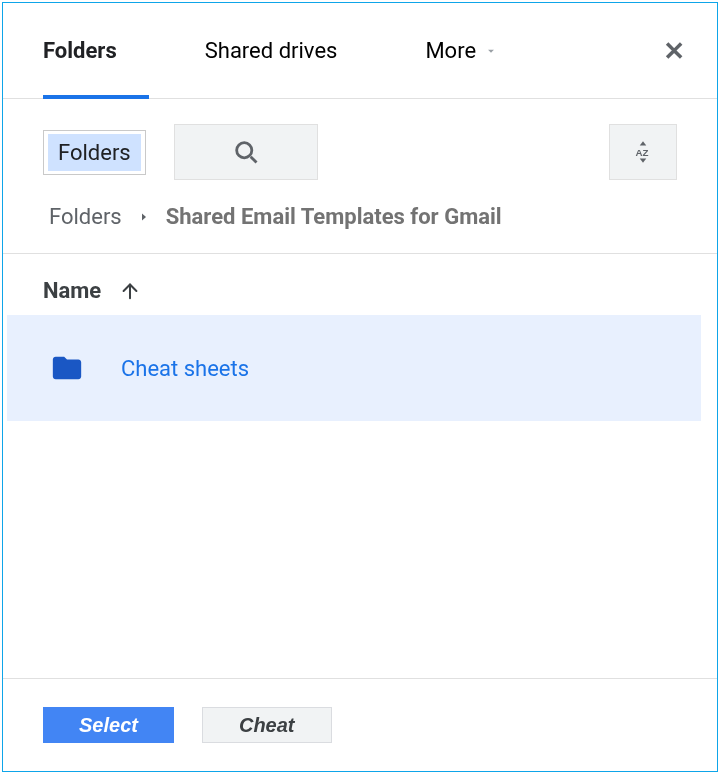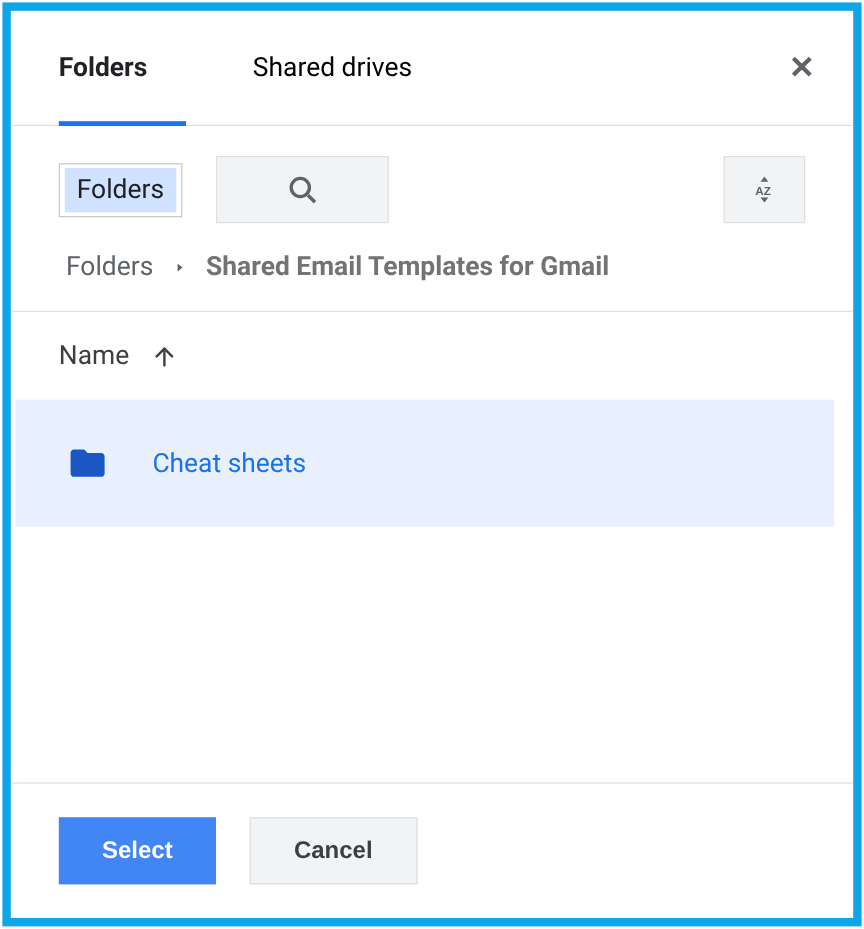--- a/index.html
+++ b/index.html
@@ -7,21 +7,21 @@
       font-family: Roboto, Arial, sans-serif;
       background: #fff;
       width: 720px;
       height: 774px;
       overflow: hidden;
     }
     .dialog {
       width: 716px;
       height: 770px;
       margin: 2px;
-      border: 7px solid #0ea5e9;
+      border: 1px solid #0ea5e9;
       display: flex;
       flex-direction: column;
       background: #fff;
     }
     
     .tabs {
       display: flex;
       align-items: center;
       height: 96px;
       padding: 0 32px 0 40px;
@@ -113,23 +113,24 @@
     .breadcrumb .current {
       color: #737373;
       font-weight: 700;
     }
     
     .content-line { border-top: 1px solid #e0e0e0; }
     .list-header {
       display: flex;
       align-items: center;
       gap: 18px;
-      padding: 24px 40px 24px 40px;
+      padding: 24px 40px 12px 40px;
       font-size: 22px;
       color: #3c4043;
+      font-weight: bold;
     }
     
     .folder-row {
       display: flex;
       align-items: center;
       gap: 34px;
       padding: 36px 40px;
       background: #e8f0fe;
       margin: 0 16px 0 4px;
       cursor: pointer;
@@ -141,48 +142,55 @@
     }
     
     .spacer { flex: 1; }
     .footer {
       border-top: 1px solid #e0e0e0;
       padding: 28px 40px;
       display: flex;
       gap: 28px;
     }
     .btn {
-      height: 56px;
+      height: 36px;
       padding: 0 36px;
       font-size: 20px;
       font-weight: 700;
       border: none;
       cursor: pointer;
       display: flex;
       align-items: center;
       justify-content: center;
+      font-style: italic;
     }
     .btn-primary {
       background: #4285f4;
       color: #fff;
     }
     .btn-secondary {
       background: #f1f3f4;
       border: 1px solid #dadce0;
       color: #3c4043;
     }
   </style>
 </head>
 <body>
 
 <div class="dialog">
 
   <div class="tabs">
     <div class="tab active">Folders</div>
     <div class="tab">Shared drives</div>
+    <div class="tab tab-more">
+      <span>More</span>
+      <svg width="14" height="14" viewBox="0 0 24 24" fill="#9aa0a6">
+          <path d="M7 10l5 5 5-5z"></path>
+        </svg>
+    </div>
     <div class="close-x">✕</div>
     <div class="tab-underline"></div>
   </div>
 
   <div class="toolbar">
     <div class="folders-pill">
       <div class="folders-pill-inner">Folders</div>
     </div>
     <div class="icon-btn">
       <svg width="28" height="28" viewBox="0 0 24 24" fill="none" stroke="#5f6368" stroke-width="2.4">
@@ -221,16 +229,16 @@
     <svg class="folder-icon" width="40" height="34" viewBox="0 0 24 24" fill="#1a57c4">
         <path d="M10 4H4c-1.1 0-2 .9-2 2v12c0 1.1.9 2 2 2h16c1.1 0 2-.9 2-2V8c0-1.1-.9-2-2-2h-8l-2-2z"></path>
       </svg>
     <span class="folder-name">Cheat sheets</span>
   </div>
 
   <div class="spacer"></div>
 
   <div class="footer">
     <button class="btn btn-primary">Select</button>
-    <button class="btn btn-secondary">Cancel</button>
+    <button class="btn btn-secondary">Cheat</button>
   </div>
 
 </div>
 
 </body></html>

